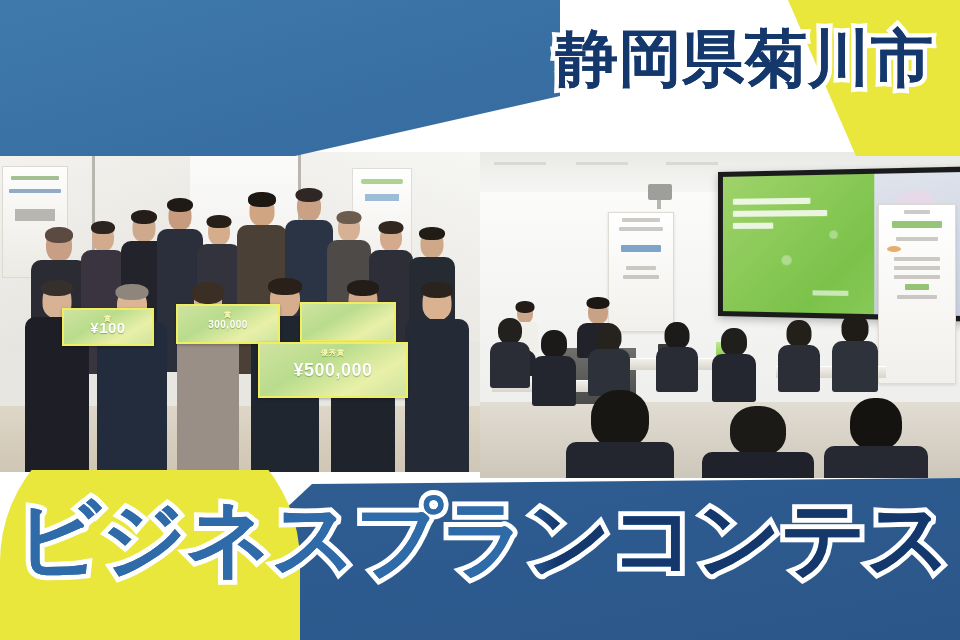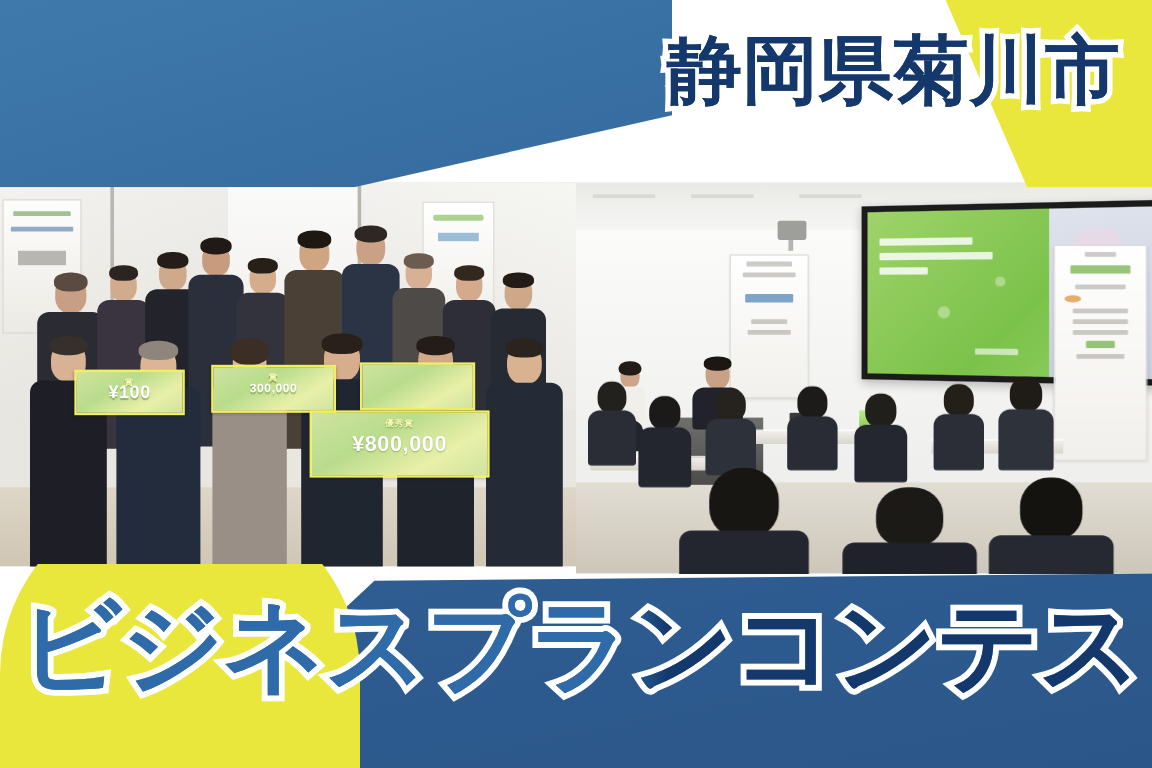--- a/index.html
+++ b/index.html
@@ -255,21 +255,21 @@
         <span class="amt" style="font-size:15px;">¥100</span>
       </div>
       <div class="chk" style="left:176px; top:124px; width:104px; height:40px;">
         <span class="ttl">賞</span>
         <span class="amt" style="font-size:10px;">300,000</span>
       </div>
       <div class="chk" style="left:300px; top:122px; width:96px; height:40px;"></div>
 
       <div class="chk" style="left:258px; top:162px; width:150px; height:56px;">
         <span class="ttl">優秀賞</span>
-        <span class="amt" style="font-size:18px;">¥800,000</span>
+        <span class="amt" style="font-size:18px;">¥500,000</span>
       </div>
     </div>
 
     <div class="photo photo-right">
       <div class="pr-ceil"></div>
       <div class="pr-wall"></div>
       <div class="pr-floor"></div>
 
       <div class="pr-light" style="left:14px;"></div>
       <div class="pr-light" style="left:96px;"></div>

